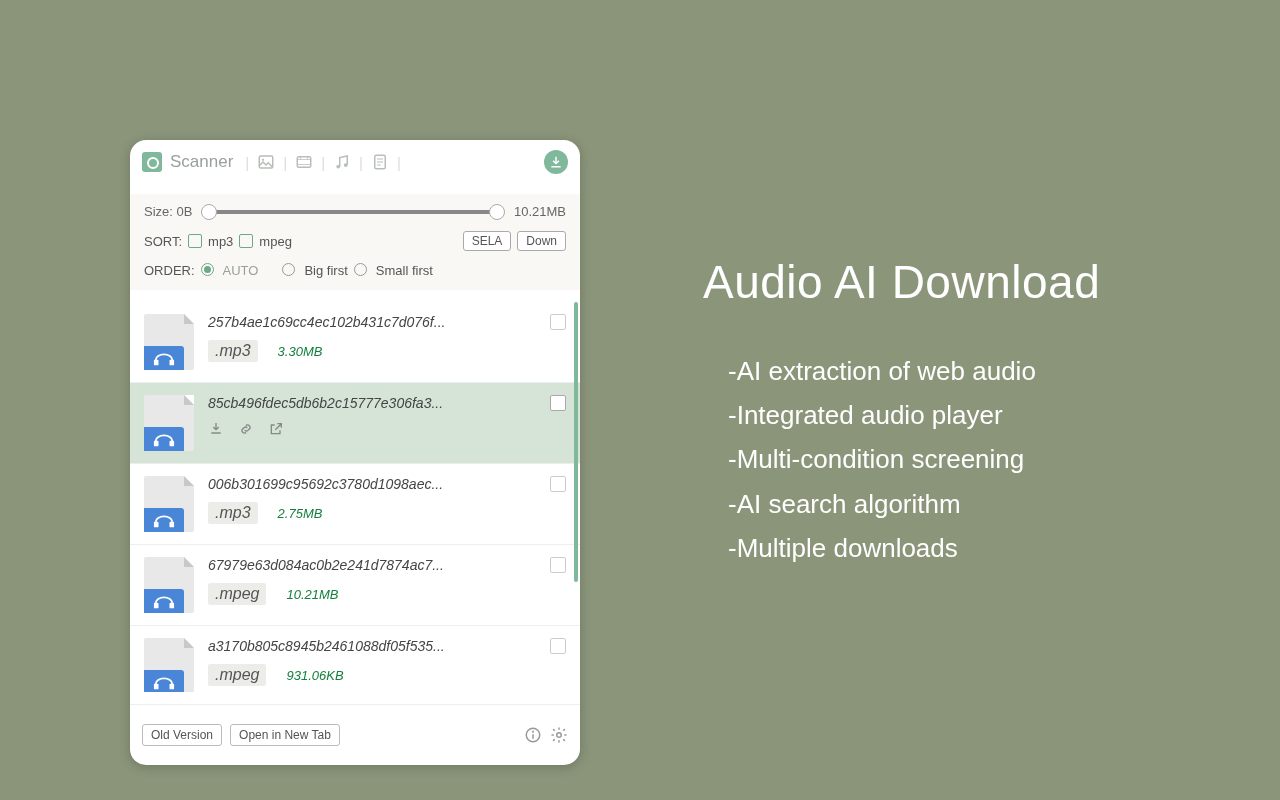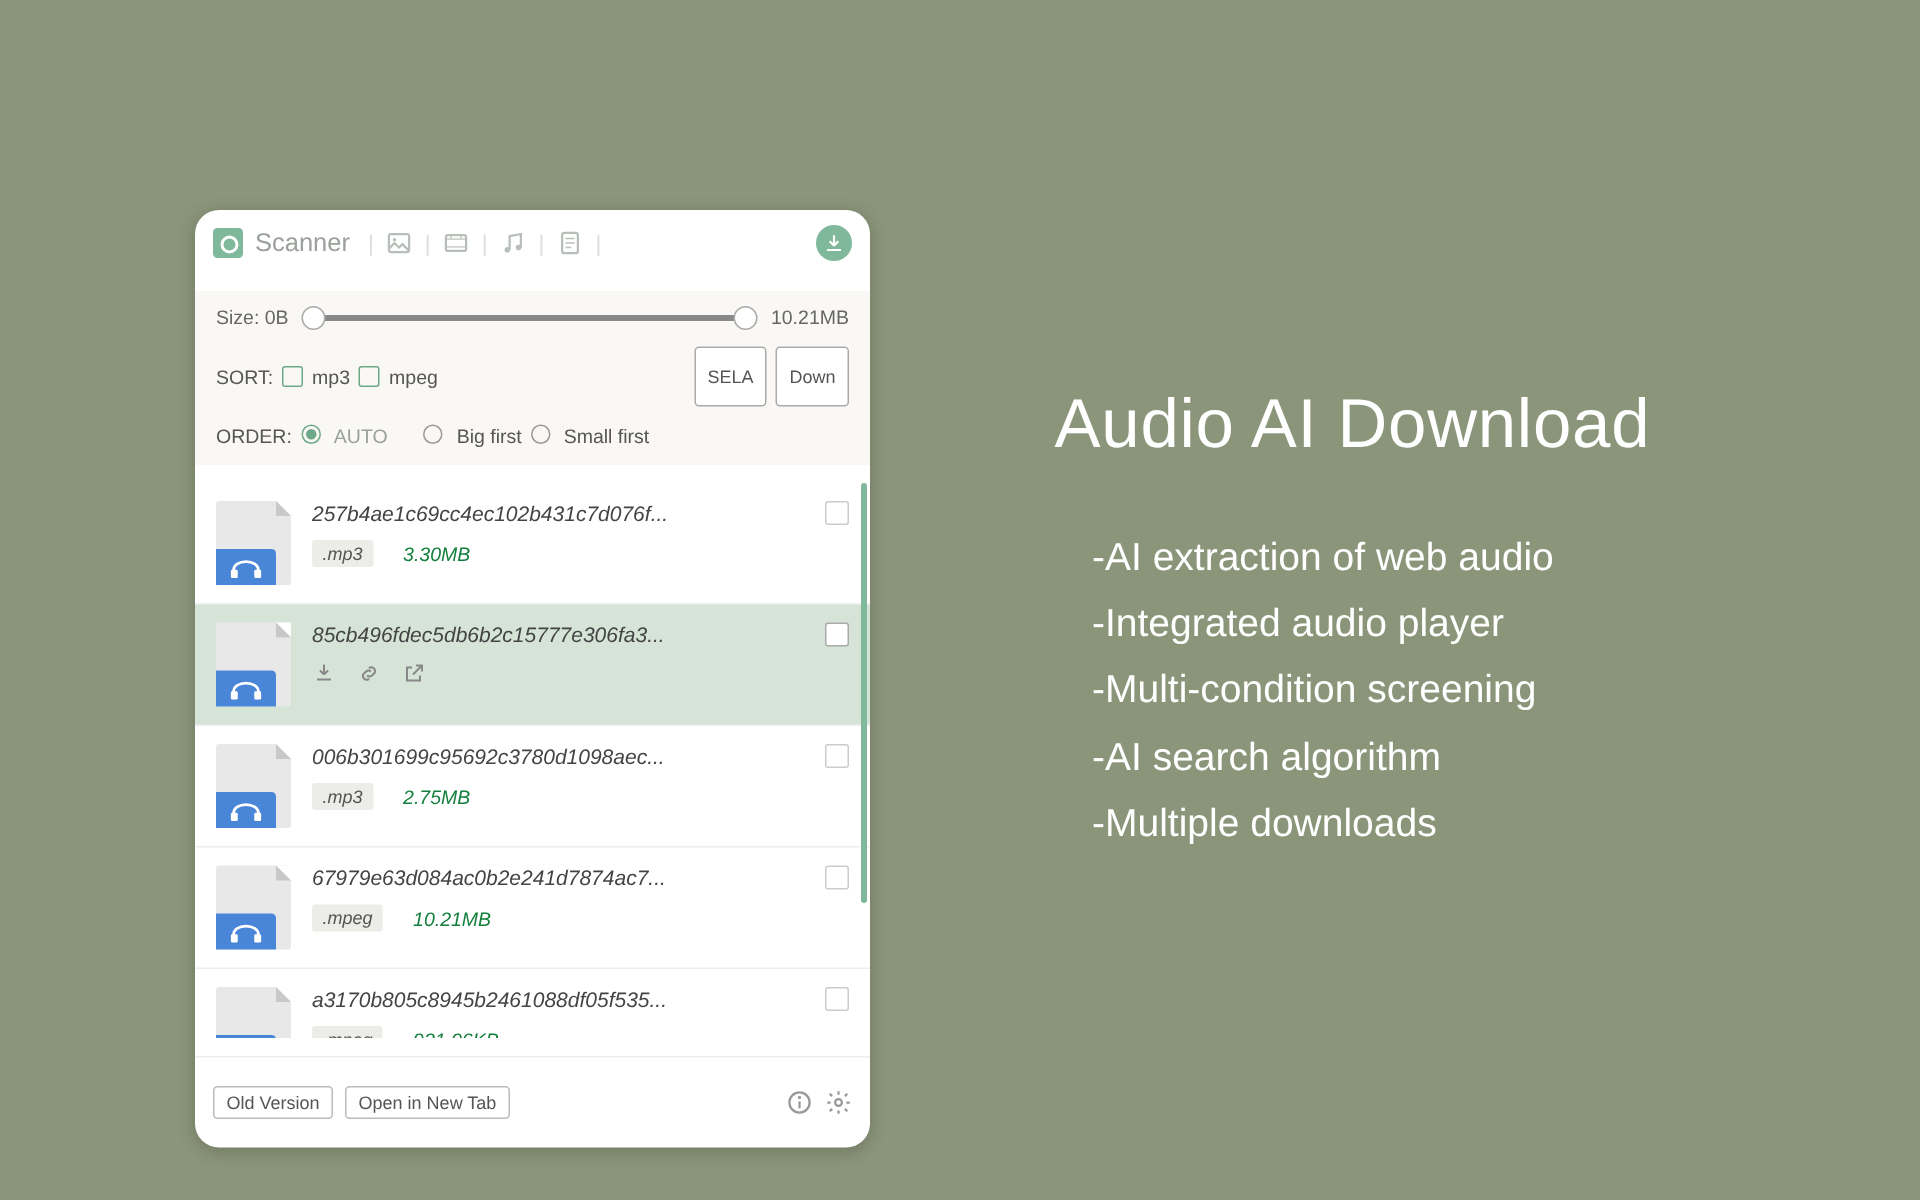--- a/index.html
+++ b/index.html
@@ -110,21 +110,21 @@
 }
 .checkbox {
   width: 14px; height: 14px;
   border: 1.5px solid #6fa888;
   border-radius: 2px;
   display: inline-block;
   cursor: pointer;
 }
 .sort-row .spacer { flex: 1; }
 .small-btn {
-  padding: 12px 8px;
+  padding: 2px 8px;
   border: 1px solid #aaa;
   border-radius: 3px;
   background: #fff;
   font-size: 12px;
   cursor: pointer;
   color: #555;
 }
 .order-row {
   display: flex;
   align-items: flex-start;
@@ -219,21 +219,21 @@
 }
 .item-meta {
   display: flex;
   gap: 20px;
   align-items: center;
 }
 .ext-badge {
   background: #ecece8;
   padding: 2px 7px;
   border-radius: 2px;
-  font-size: 12px;
+  font-size: 16px;
   color: #555;
 }
 .item-size { font-size: 13px; color: #15803d; }
 .item-actions {
   display: flex;
   gap: 14px;
 }
 .item-actions svg { width: 16px; height: 16px; fill: #888; cursor: pointer; }
 .item-check {
   width: 16px; height: 16px;

